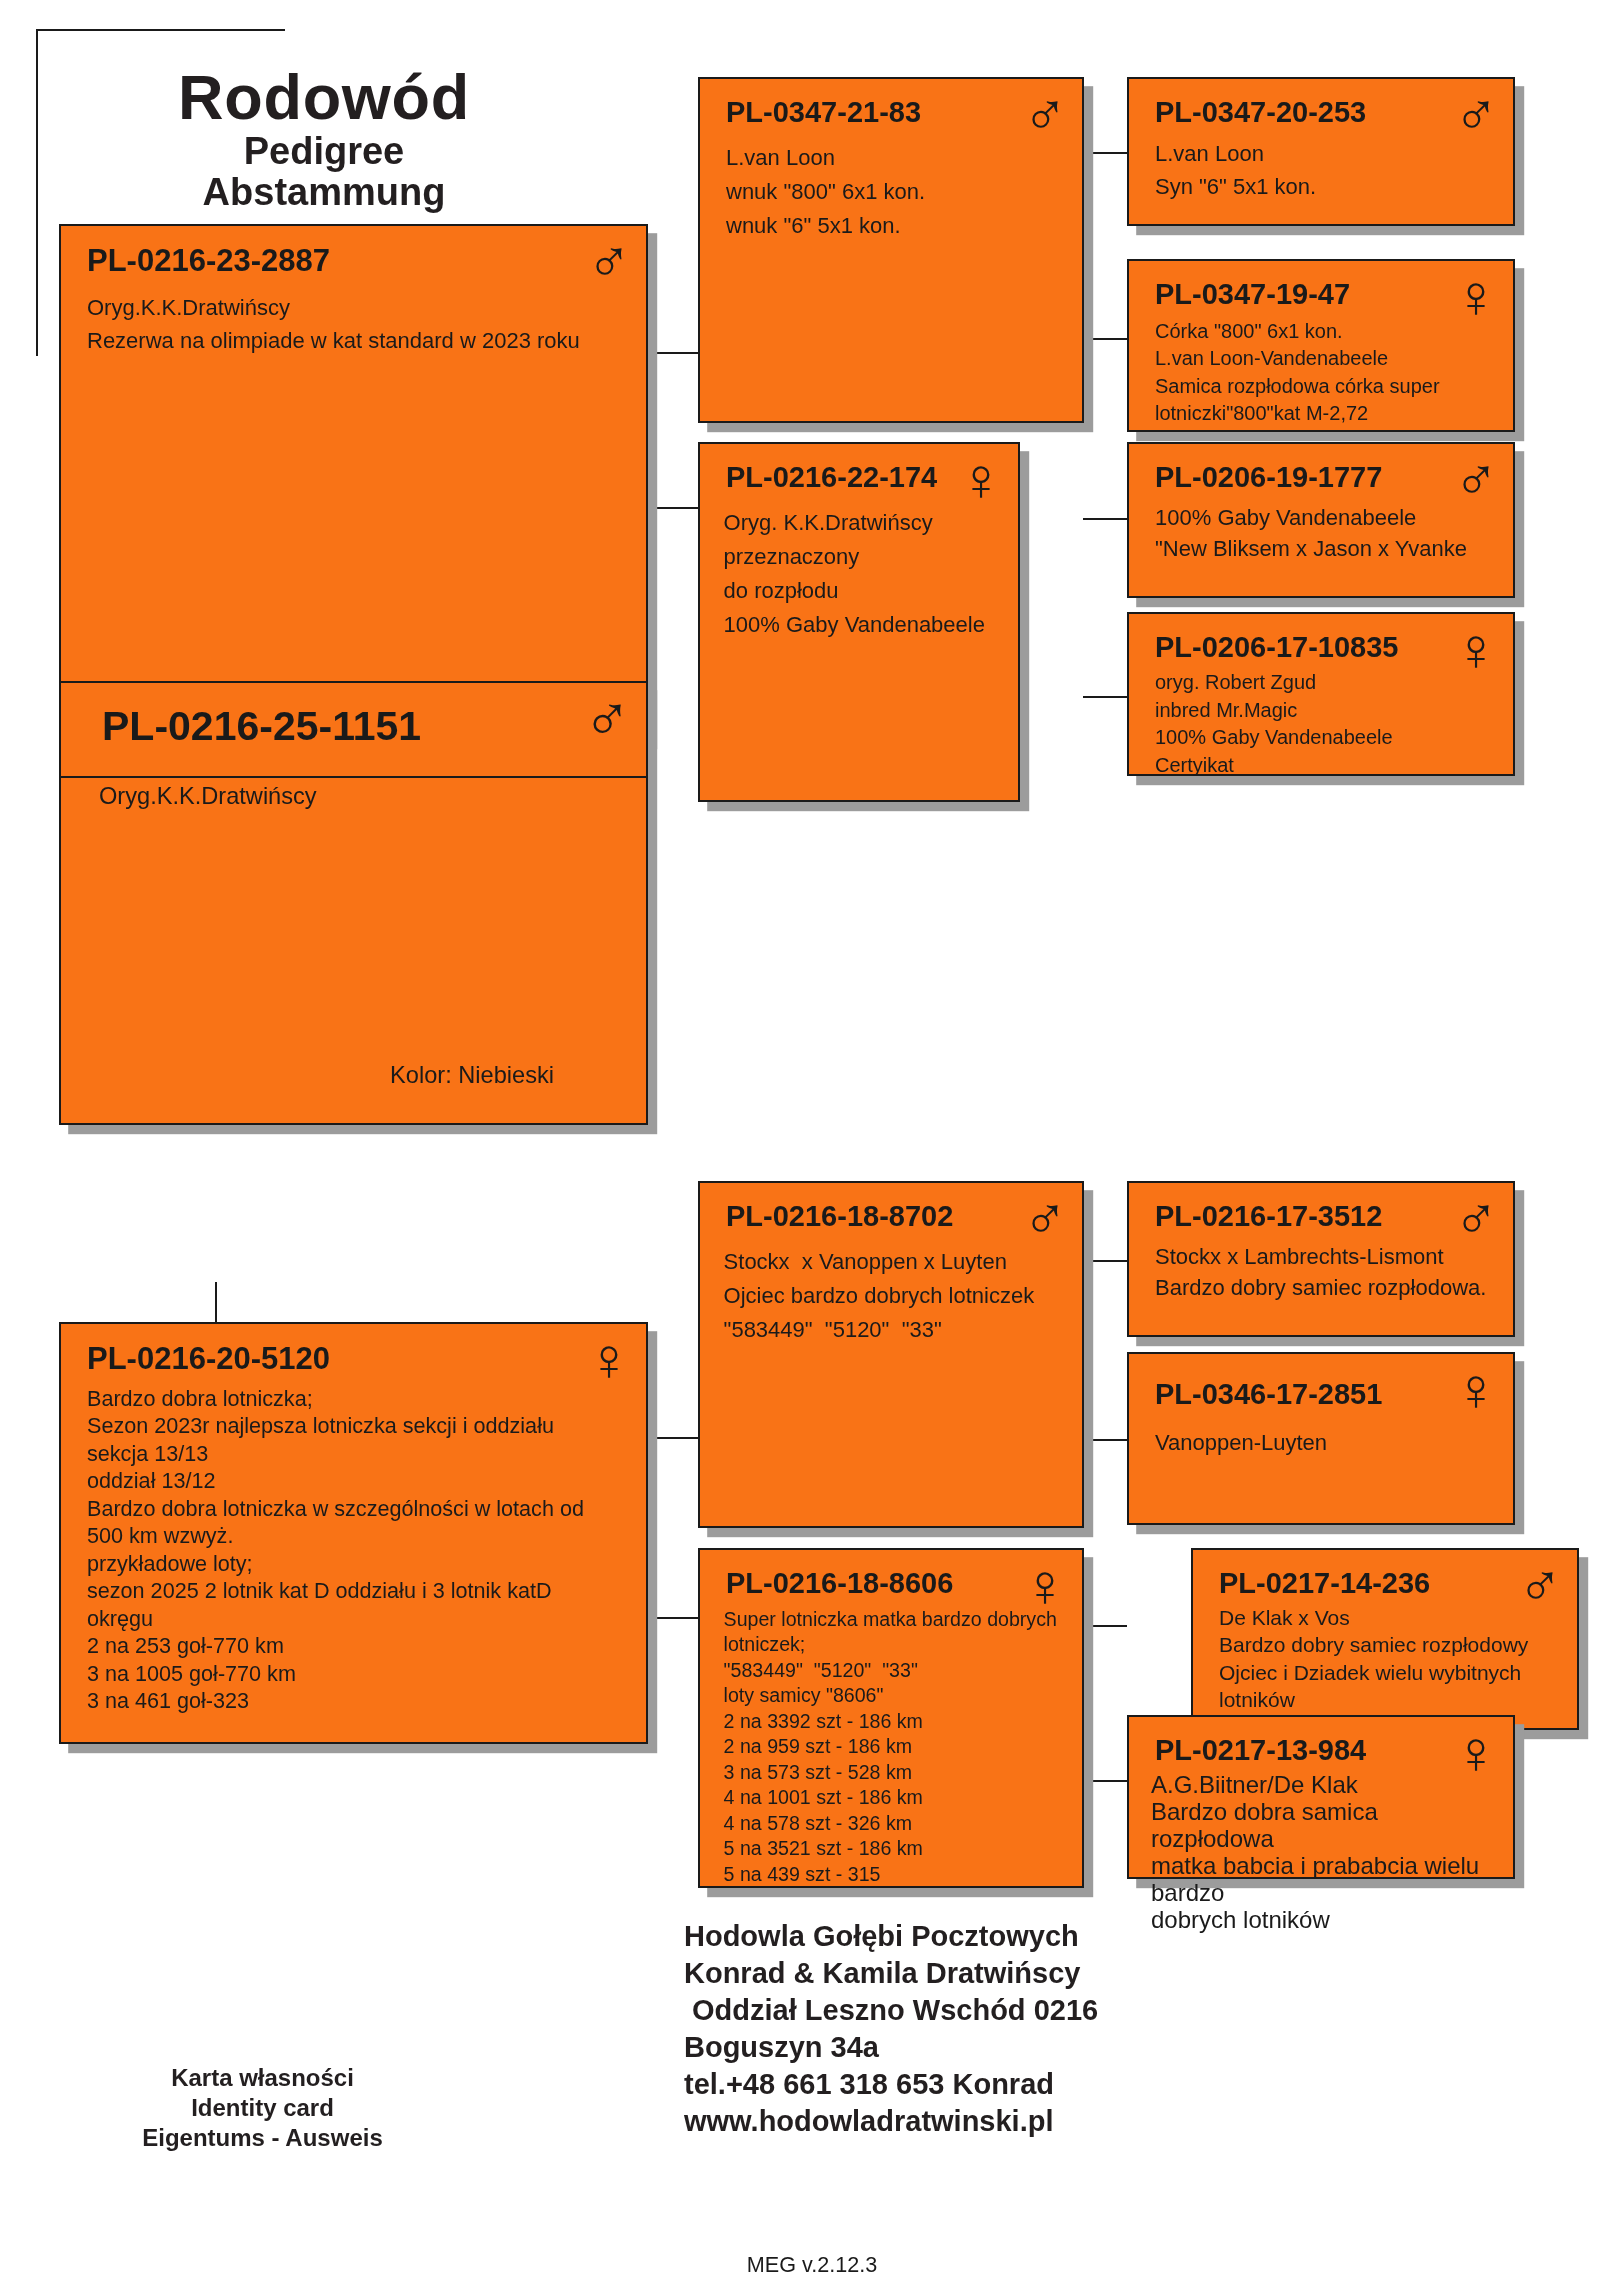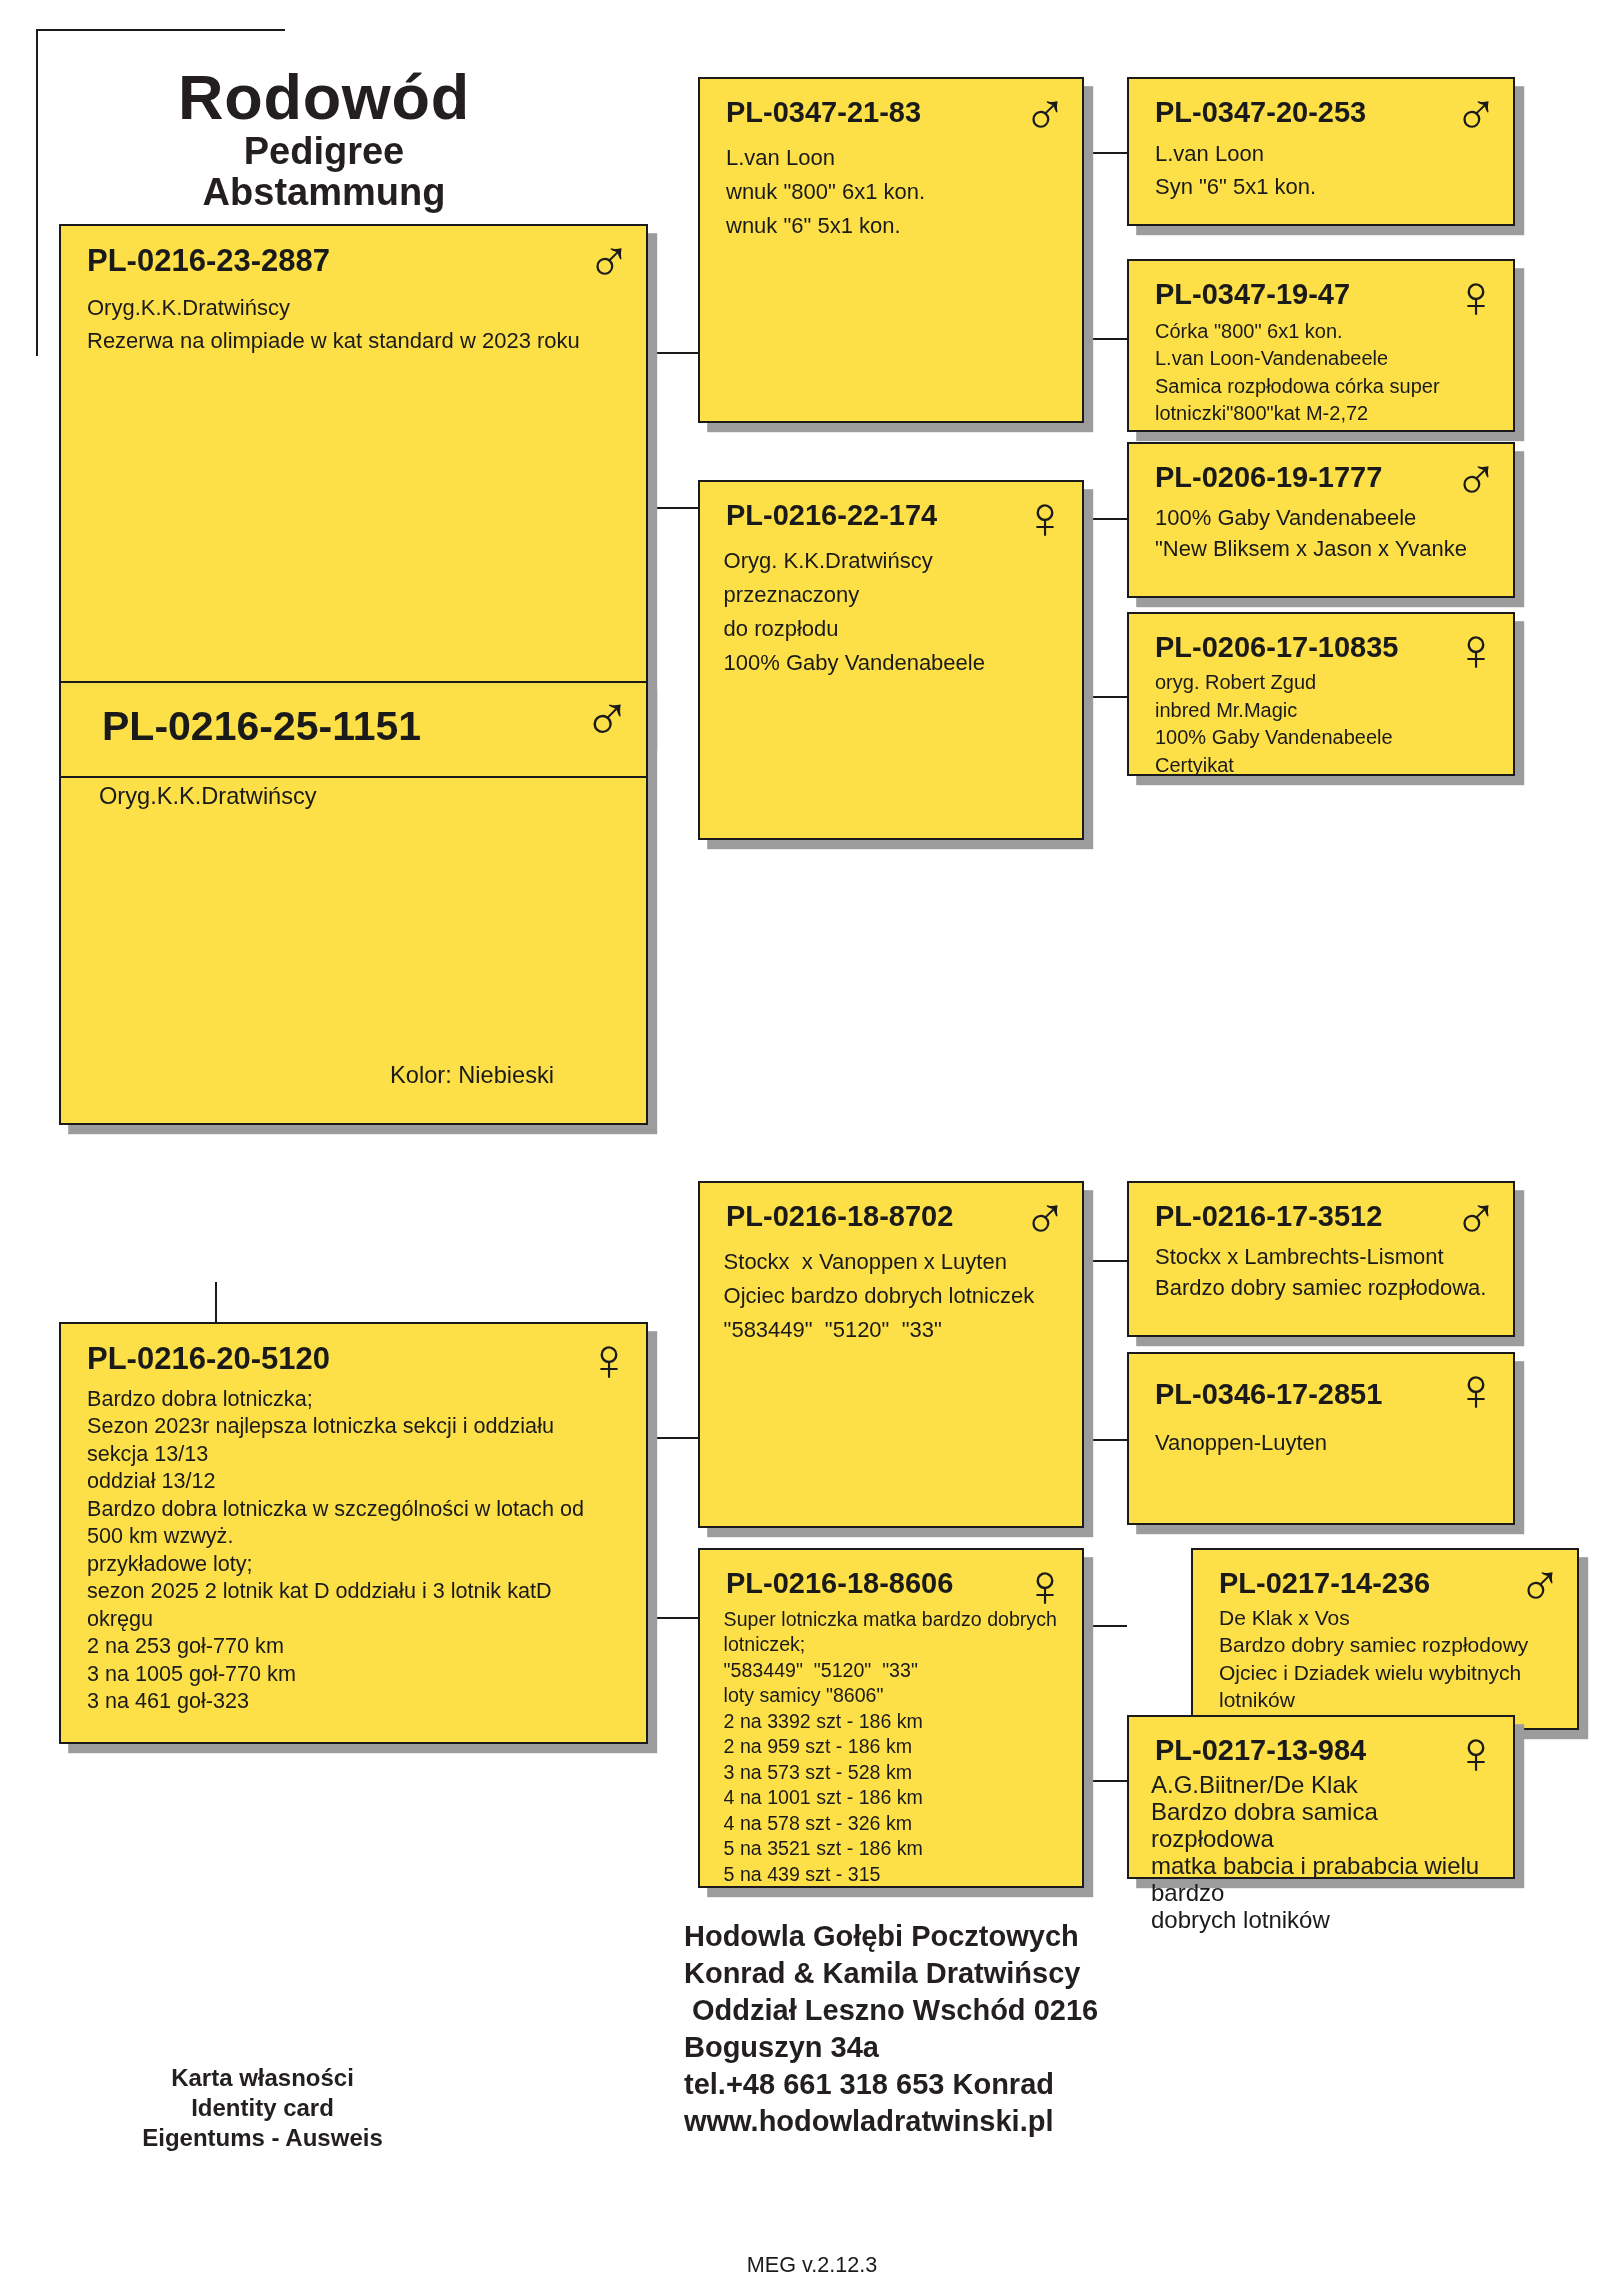--- a/index.html
+++ b/index.html
@@ -16,21 +16,21 @@
     text-align:center;color:#231f20;
   }
   .titleblock .main{
     font-size:63px;font-weight:700;line-height:68px;letter-spacing:0.7px;
   }
   .titleblock .sub{
     font-size:38px;font-weight:700;line-height:41px;white-space:pre-line;
   }
   .pbox{
     position:absolute;
-    background:#fde047;
+    background:#f97316;
     border:2px solid #1a1a1a;
     box-shadow:9.2px 9.2px 0 #9c9c9c;
     box-sizing:border-box;
   }
   .ring{
     font-weight:700;
     padding:17px 79px 0 26px;
     white-space:nowrap;
   }
   .sexicon{
@@ -132,21 +132,21 @@
   </div>
 
   <div class="pbox" style="left:698px;top:77px;width:386px;height:346px;">
     <div class="ring" style="font-size:29px;">PL-0347-21-83</div>
     <div class="sexicon">♂</div>
     <div class="body" style="font-size:22px;line-height:34px;">L.van Loon
 wnuk "800" 6x1 kon.
 wnuk "6" 5x1 kon.</div>
   </div>
 
-  <div class="pbox" style="left:698px;top:442px;width:386px;height:360px;margin-top:38px;">
+  <div class="pbox" style="left:698px;top:442px;width:322px;height:360px;">
     <div class="ring" style="font-size:29px;">PL-0216-22-174</div>
     <div class="sexicon">♀</div>
     <div class="body" style="font-size:22px;line-height:34px;padding-left:23.6px;">Oryg. K.K.Dratwińscy przeznaczony
 do rozpłodu
 100% Gaby Vandenabeele</div>
   </div>
 
   <div class="pbox" style="left:698px;top:1181px;width:386px;height:347px;">
     <div class="ring" style="font-size:29px;">PL-0216-18-8702</div>
     <div class="sexicon">♂</div>

